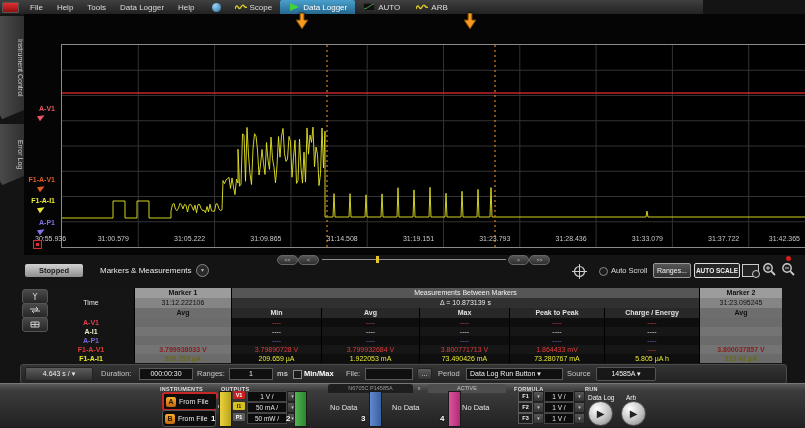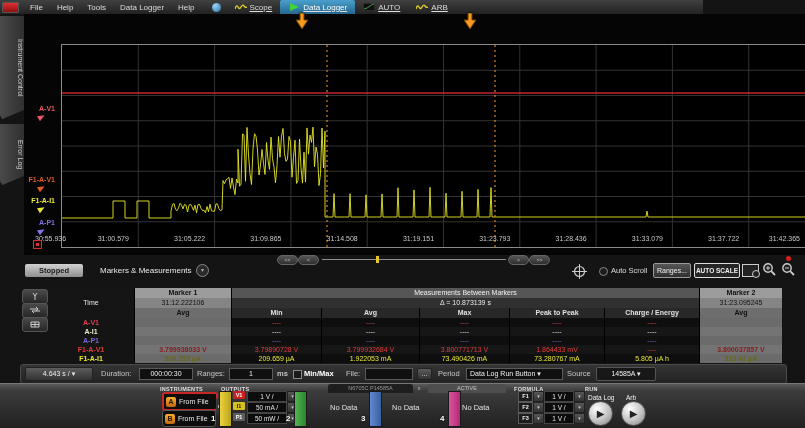--- a/index.html
+++ b/index.html
@@ -90,21 +90,21 @@
   <div id="menubar" class="abs">
     <div id="logo"></div>
     <div id="menu-items" style="display:flex;">
         <div class="menu-item">File</div>
         <div class="menu-item">Help</div>
         <div class="menu-item">Tools</div>
         <div class="menu-item">Data Logger</div>
         <div class="menu-item">Help</div>
       </div>
     <div id="info-circle"></div>
-    <div id="app-tabs" style="display:flex;margin-left:6px;text-decoration:underline;">
+    <div id="app-tabs" style="display:flex;margin-left:6px;">
         <div class="app-tab">
           <svg width="12" height="8" viewBox="0 0 12 8">
             <path d="M0 6 Q1.5 1 3 4 T6 4 T9 3 T12 4" stroke="#e8d020" fill="none" stroke-width="1.3"></path>
           </svg>
           <span>Scope</span>
         </div>
         <div class="app-tab active">
           <svg width="12" height="8" viewBox="0 0 12 8">
             <polygon points="2,0 11,4 2,8" fill="#3fd43f"></polygon>
           </svg>

